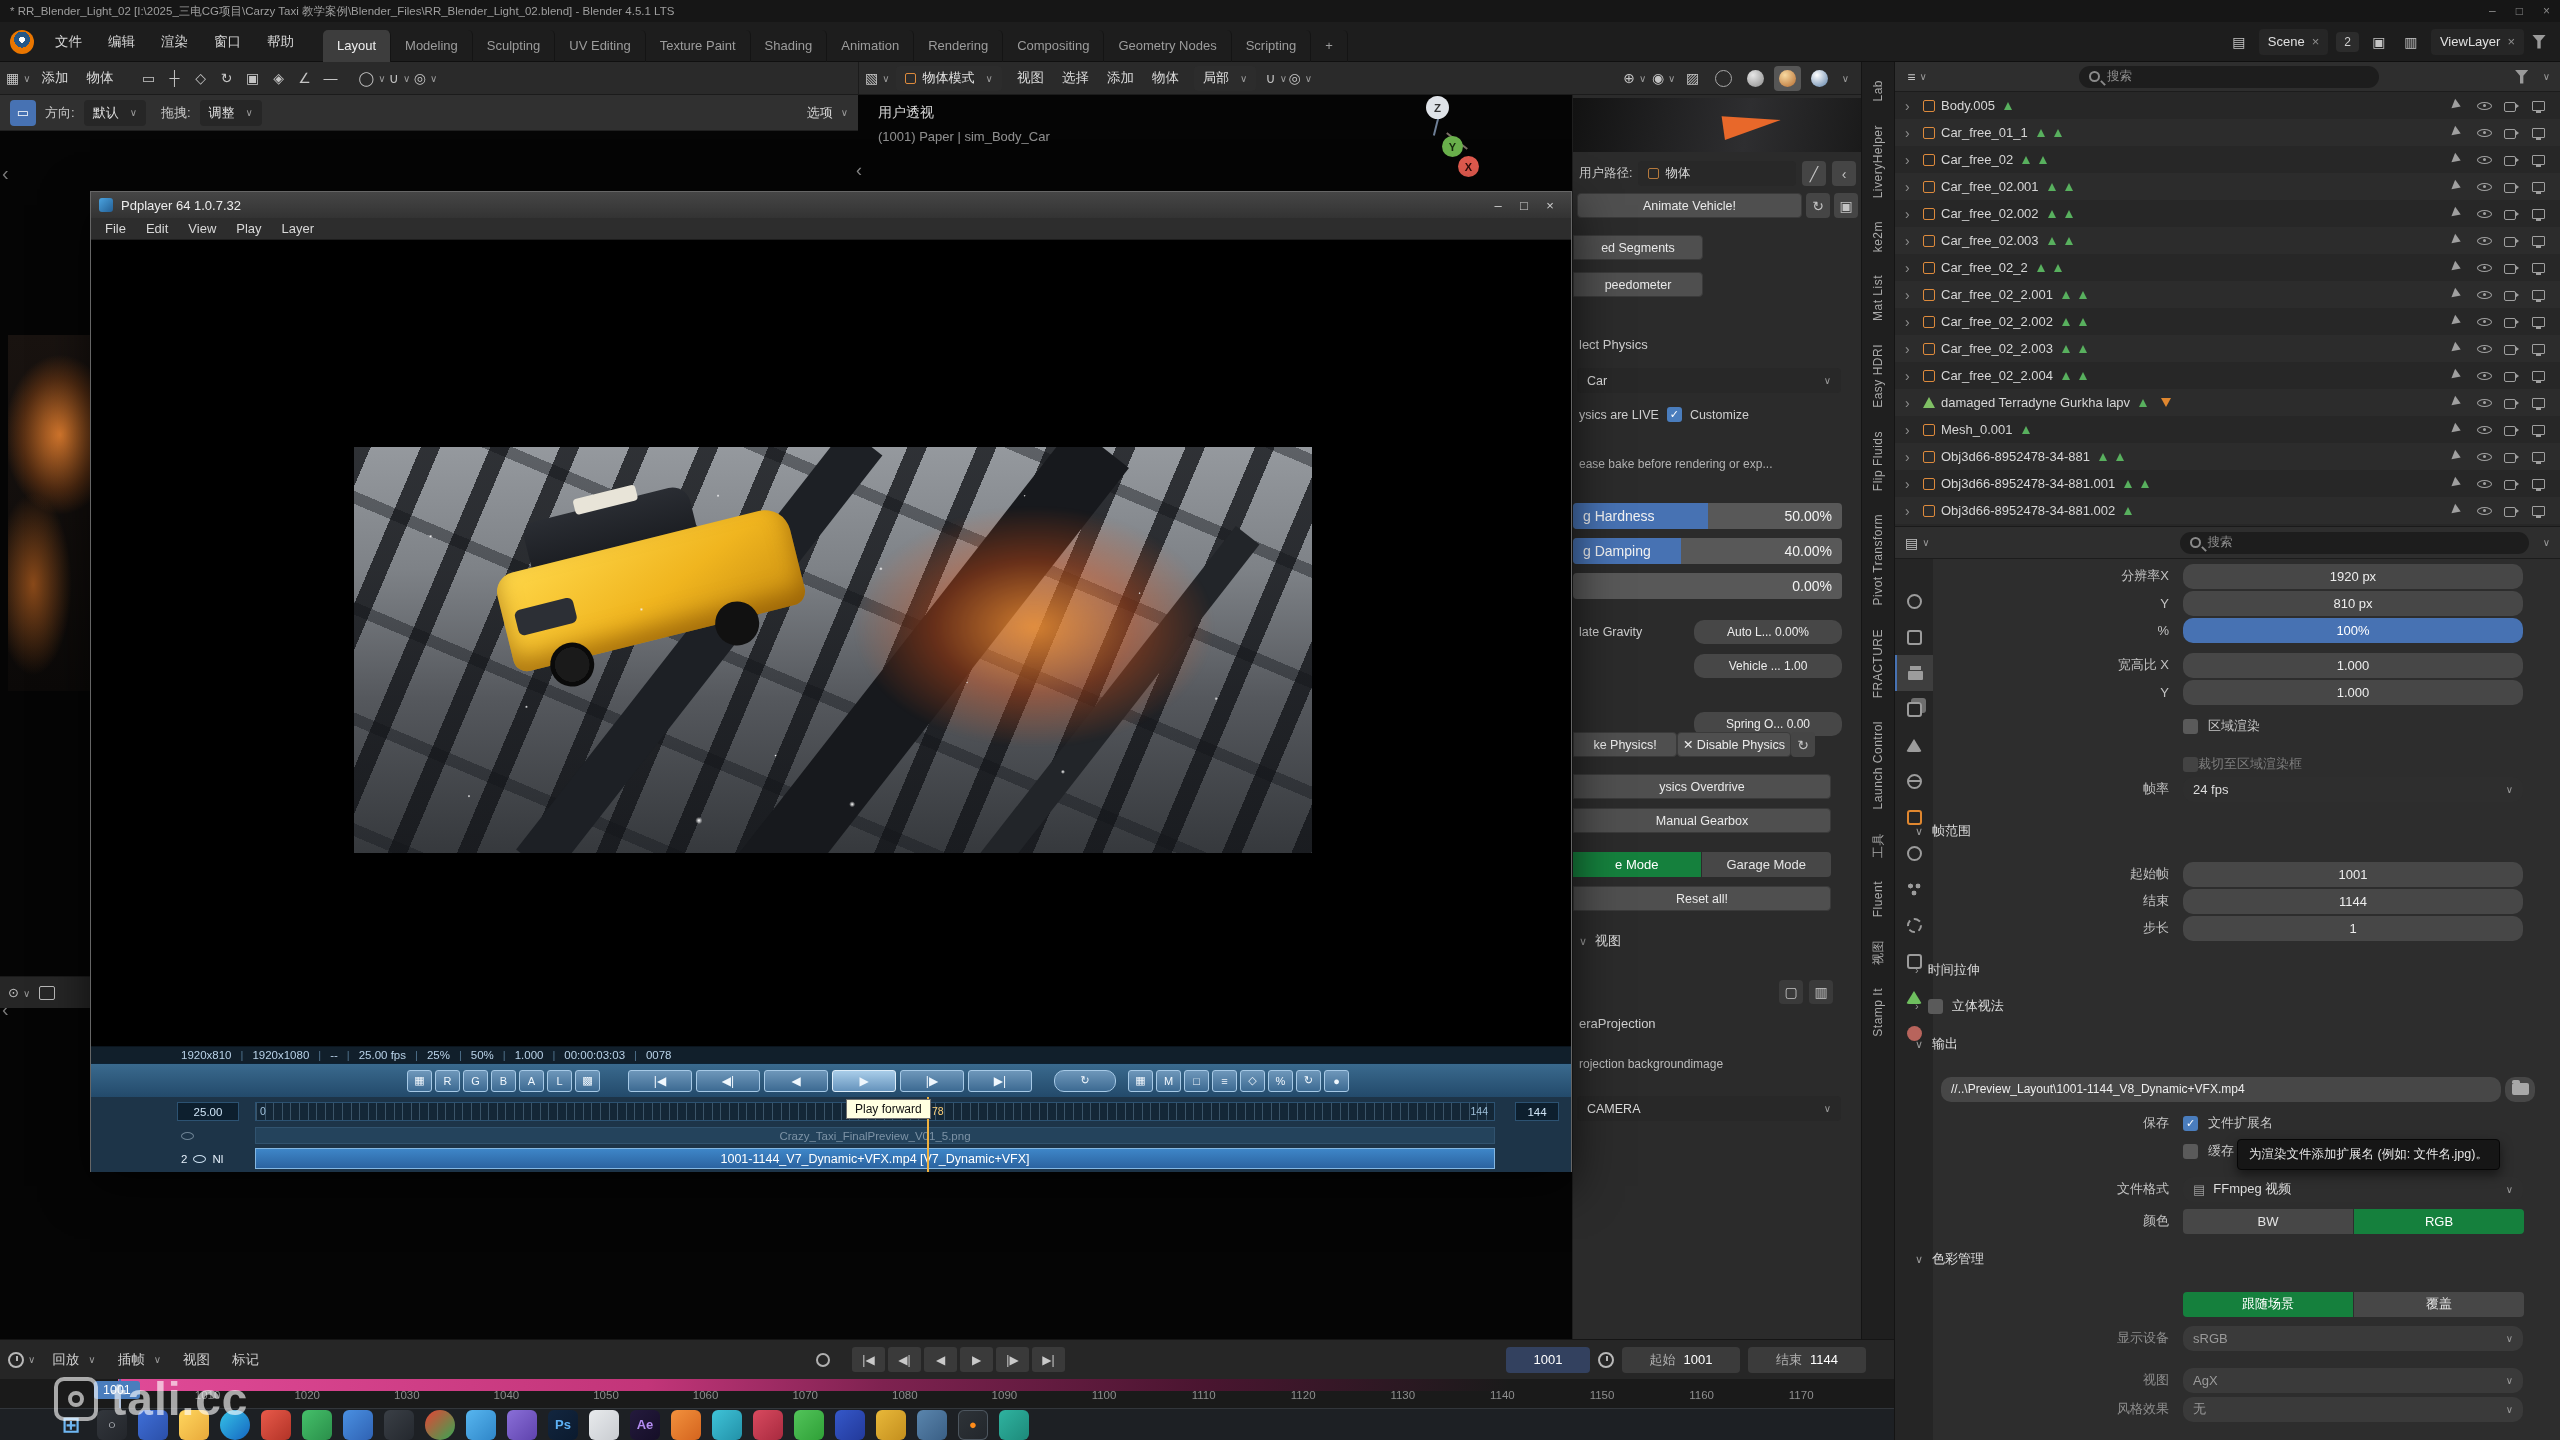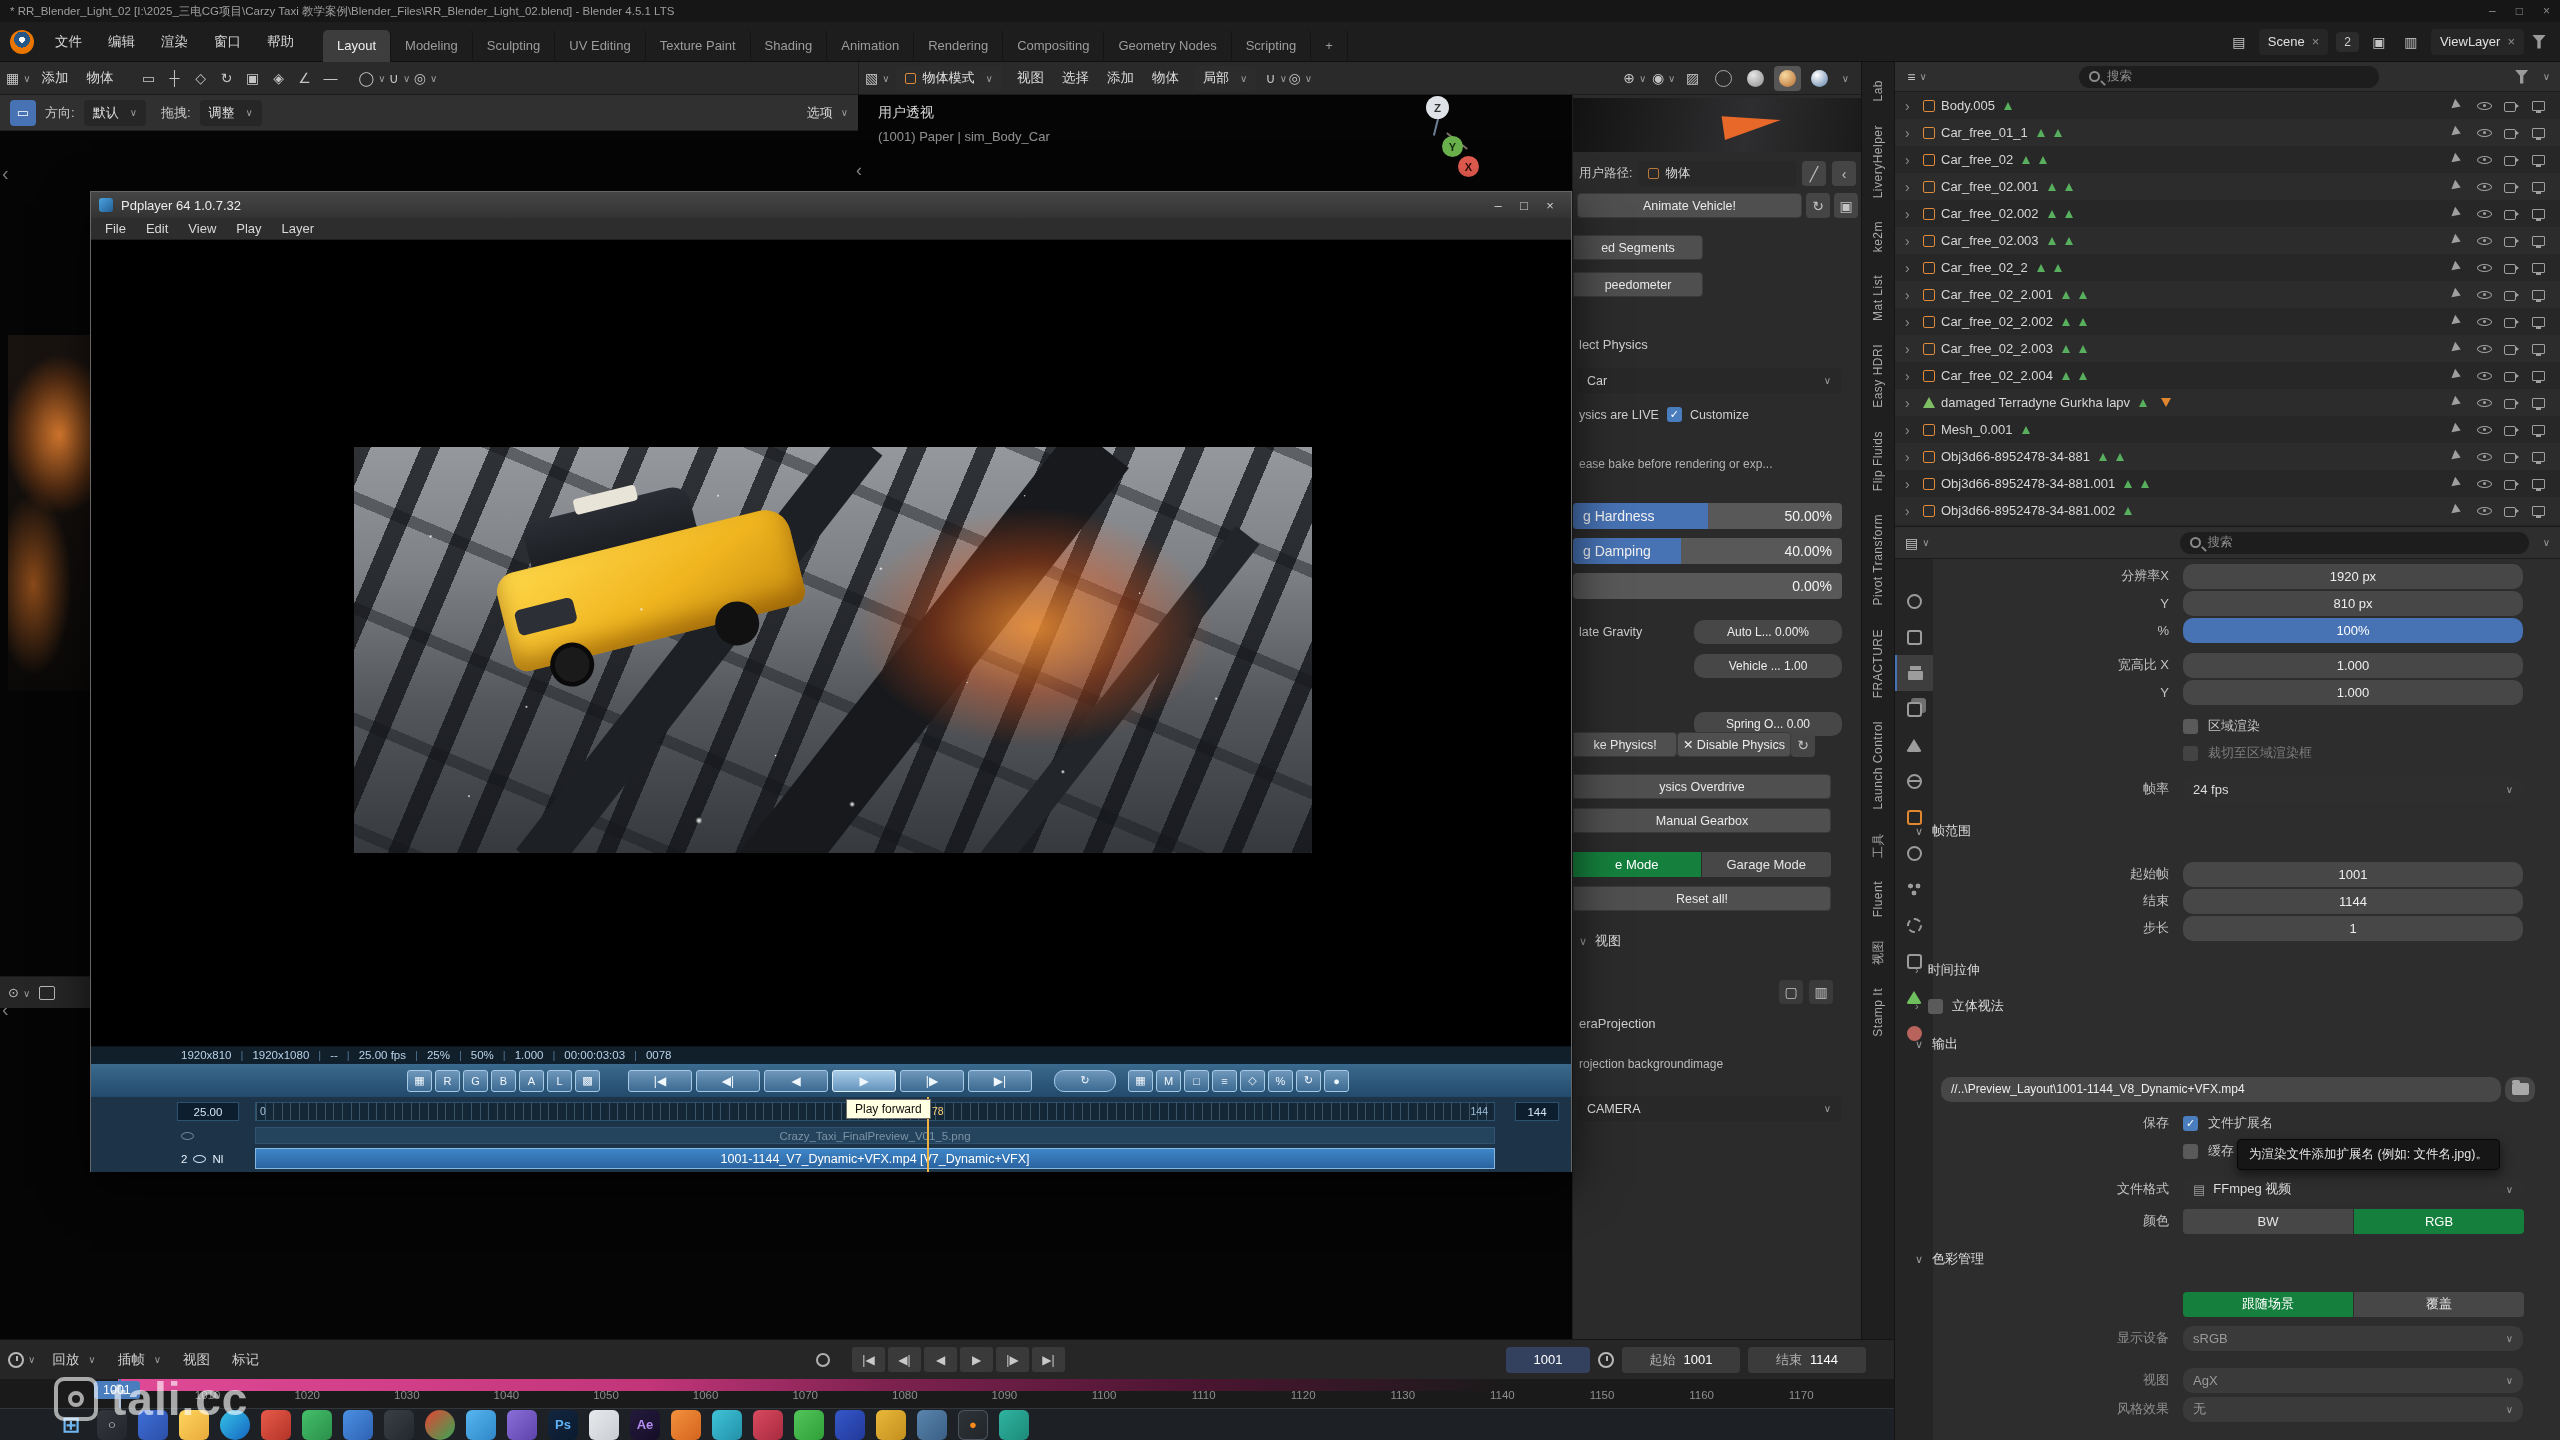--- a/index.html
+++ b/index.html
@@ -678,21 +678,21 @@
     <div class="prow" style="left:38px;top:152px">
         <span class="plabel">Y</span>
         <div class="pfield">
           <span>1.000</span>
         </div>
       </div>
     <div class="prow" style="left:288px;top:186px;gap:10px">
         <span class="chk"></span>
         <span style="color:#c8c8c8">区域渲染</span>
       </div>
-    <div class="prow" style="left:288px;top:213px;gap:10px">
+    <div class="prow" style="left:288px;top:224px;">
         <span class="chk" style="opacity:.5"></span>
         <span style="color:#7e7e7e">裁切至区域渲染框</span>
       </div>
     <div class="prow" style="left:38px;top:249px">
         <span class="plabel">帧率</span>
         <div class="pfield dd">
           <span>24 fps</span>
           <span class="car">∨</span>
         </div>
       </div>

